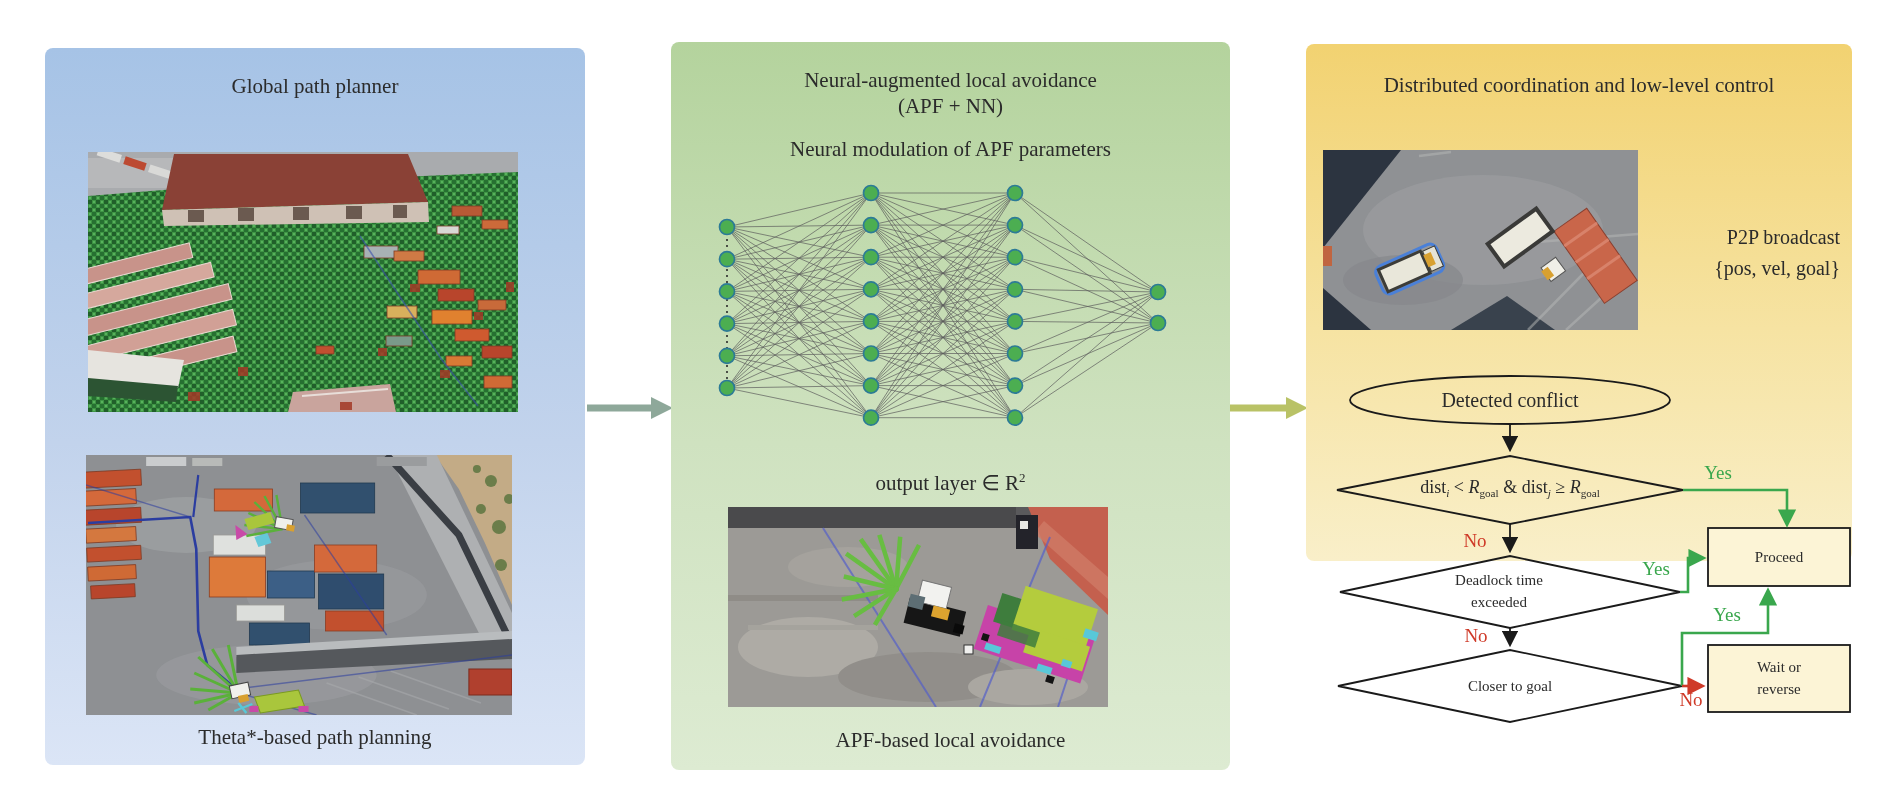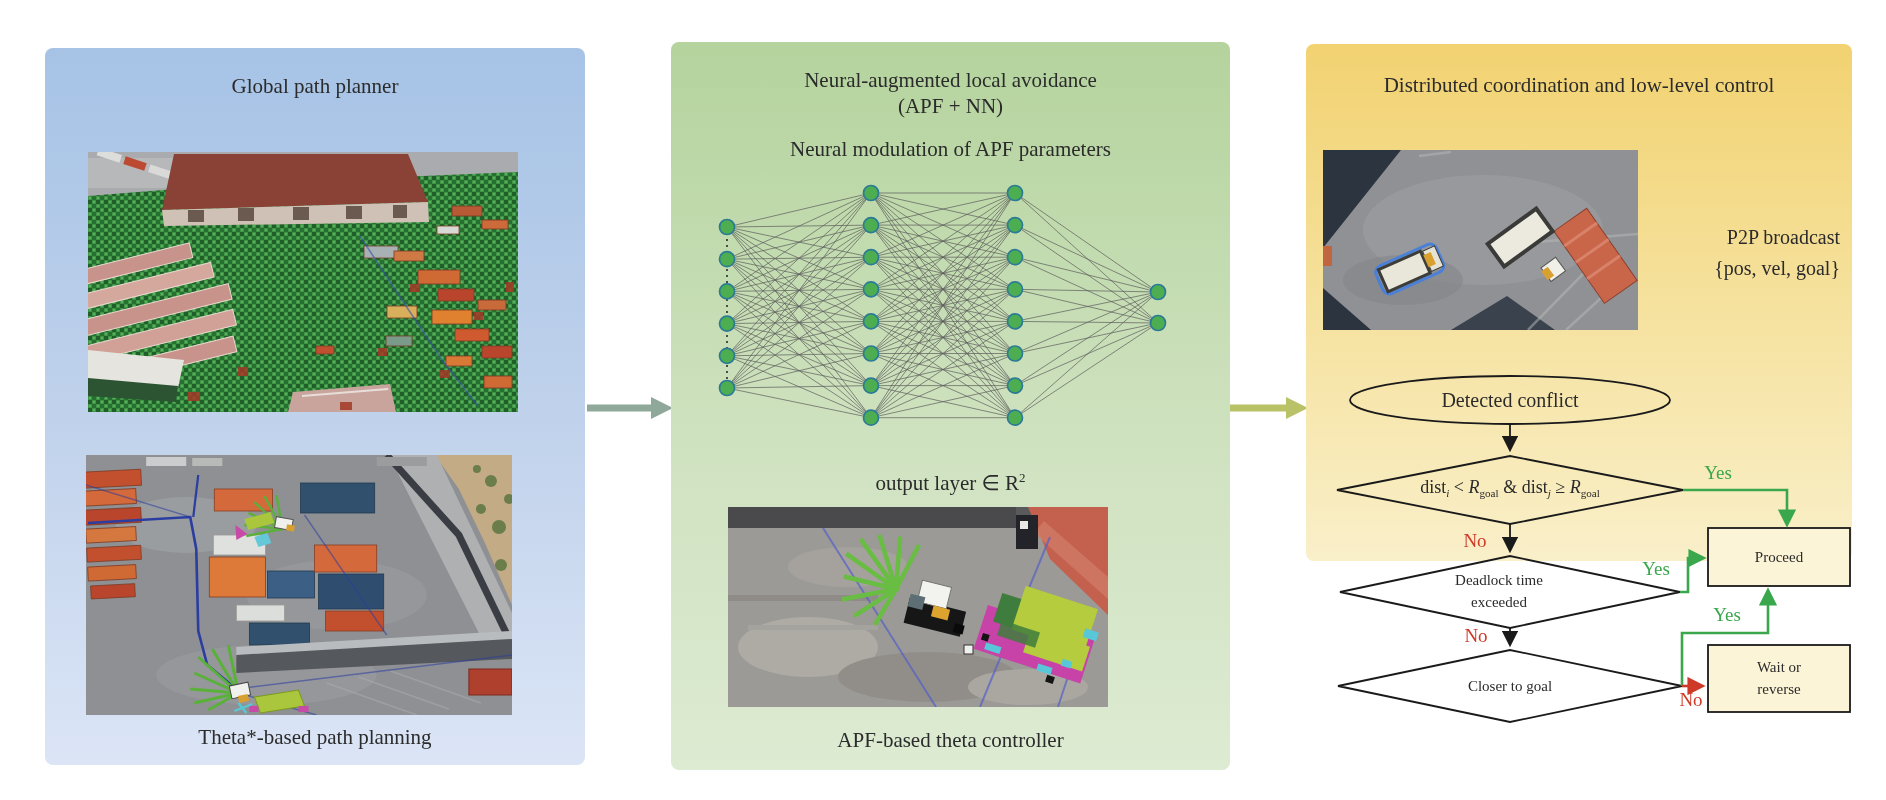--- a/index.html
+++ b/index.html
@@ -422,21 +422,21 @@
           <rect x="270" y="122" width="40" height="16" fill="#3e7d3d" opacity="0.85"></rect>
           <rect x="352" y="104" width="14" height="9" fill="#58c8d8"></rect>
           <rect x="262" y="148" width="16" height="7" fill="#58c8d8"></rect>
           <rect x="318" y="152" width="15" height="7" fill="#58c8d8"></rect>
           <rect x="340" y="140" width="10" height="7" fill="#58c8d8"></rect>
           <rect x="256" y="140" width="7" height="7" fill="#141414"></rect>
           <rect x="330" y="160" width="8" height="7" fill="#141414"></rect>
         </g>
       </svg>
     </div>
-    <div class="ctext caption" style="top:685px">APF-based theta controller</div>
+    <div class="ctext caption" style="top:685px">APF-based local avoidance</div>
   </div>
 
   <svg class="abs" style="left:1228px;top:392px" width="82" height="32">
     <line x1="2" y1="16" x2="60" y2="16" stroke-width="7" stroke="#b9c266"></line>
     <polygon points="58,5 80,16 58,27" fill="#b9c266"></polygon>
   </svg>
 
   <div class="panel panel-right">
     <div class="ctext title" style="top:28px">Distributed coordination and low-level control</div>
 

